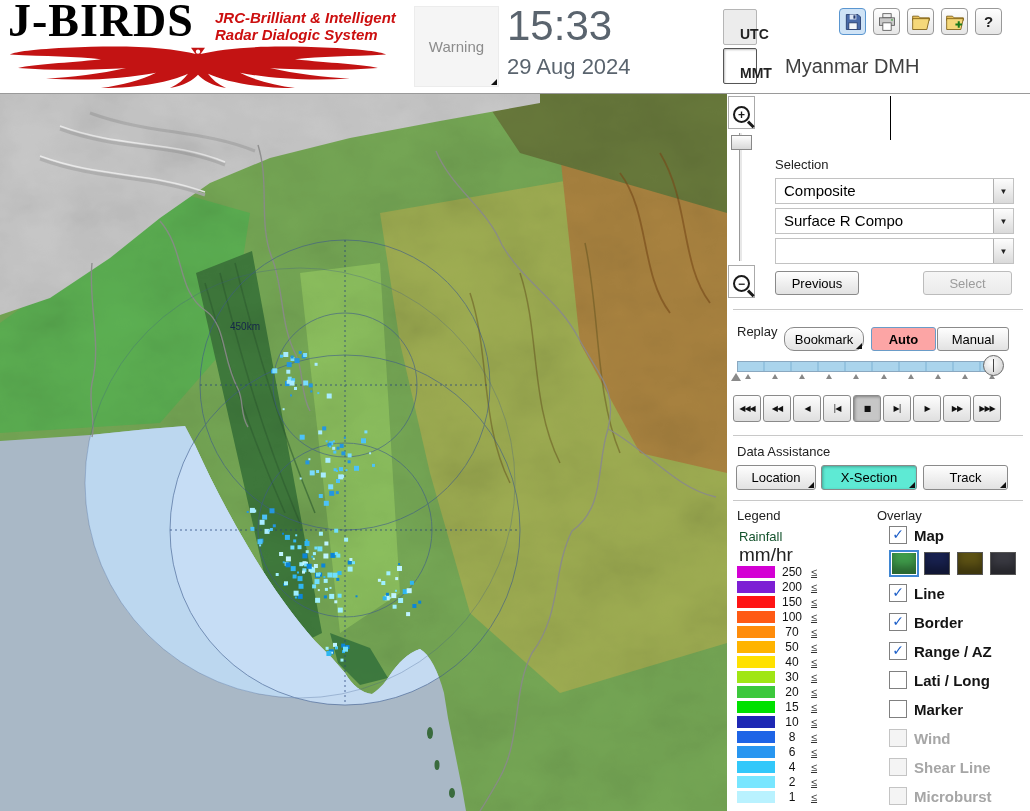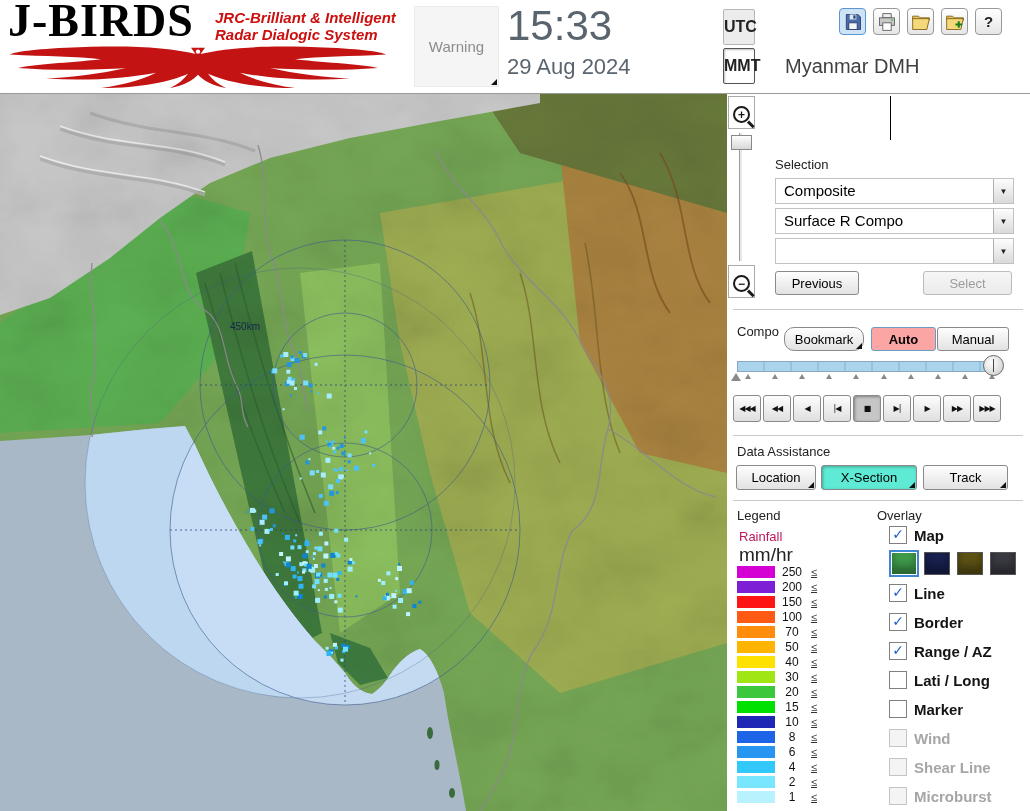--- a/index.html
+++ b/index.html
@@ -6,21 +6,21 @@
   #app{position:relative;width:1030px;height:811px;background:#fff;font-family:"Liberation Sans",sans-serif;overflow:hidden;}
 
   
   header{position:absolute;left:0;top:0;width:1030px;height:93px;background:#fff;border-bottom:1px solid #9a9a9a;z-index:10;}
   .logo-title{position:absolute;left:8px;top:-6px;font-family:"Liberation Serif",serif;font-weight:bold;font-size:46px;color:#000;letter-spacing:1px;}
   .logo-sub{position:absolute;left:215px;top:9px;color:#cc0f0f;font-weight:bold;font-style:italic;font-size:15px;line-height:17px;white-space:nowrap;}
   .eagle{position:absolute;left:6px;top:45px;width:384px;height:44px;}
   .warning{position:absolute;left:414px;top:6px;width:83px;height:79px;background:#f5f5f5;border:1px solid #ececec;display:flex;align-items:center;justify-content:center;color:#8c8c8c;font-size:15px;cursor:default;}
   .clock-time{position:absolute;left:507px;top:2px;font-size:42px;color:#5a646e;}
   .clock-date{position:absolute;left:507px;top:54px;font-size:22px;color:#5a646e;}
-  .tzbtn{position:absolute;left:723px;width:32px;height:36px;font-size:16px;font-weight:bold;color:#222;font-family:inherit;padding:0;}
+  .tzbtn{position:absolute;left:723px;width:32px;height:36px;font-size:14px;font-weight:bold;color:#222;font-family:inherit;padding:16px;}
   .tz-utc{top:9px;background:#ececec;border:1px solid #b5b5b5;border-radius:2px;}
   .tz-mmt{top:48px;background:#fff;border:1px solid #555;box-shadow:inset 1px 1px 2px rgba(0,0,0,.25);border-radius:2px;}
   .hicons{position:absolute;left:839px;top:8px;display:flex;gap:7px;}
   .hbtn{width:27px;height:27px;border:1px solid #999;border-radius:4px;background:linear-gradient(#fff,#e6e6e6);display:flex;align-items:center;justify-content:center;padding:0;font-family:inherit;}
   .hbtn svg{width:20px;height:20px;}
   .hbtn.sel{background:#cfe3f6;border-color:#5a96d0;}
   .hbtn.help{font-size:15px;font-weight:bold;color:#222;}
   .org{position:absolute;left:785px;top:55px;font-size:20px;color:#404040;}
 
   
@@ -72,21 +72,21 @@
   .sthumb{position:absolute;left:256px;top:262px;width:19px;height:19px;border-radius:50%;background:radial-gradient(circle at 40% 35%,#fff,#c8c8c8);border:1px solid #666;}
   .sthumb::after{content:"";position:absolute;left:9px;top:3px;width:1px;height:13px;background:#444;}
 
   #playback{position:absolute;left:6px;top:302px;display:flex;gap:2px;}
   .pbtn{width:28px;height:27px;border:1px solid #8a8a8a;border-radius:3px;background:linear-gradient(#fdfdfd,#dfdfdf);font-family:"DejaVu Sans",sans-serif;font-size:8px;color:#111;display:flex;align-items:center;justify-content:center;letter-spacing:-1px;padding:0;}
   .pbtn.pressed{background:#c6c6c6;box-shadow:inset 1px 1px 3px rgba(0,0,0,.35);}
 
   .dab{top:372px;height:25px;}
   .da0{left:9px;width:80px;} .da1{left:94px;width:96px;} .da2{left:196px;width:85px;}
 
-  .lg-title{position:absolute;left:12px;top:436px;font-size:13px;color:#be185d;}
+  .lg-title{position:absolute;left:12px;top:436px;font-size:13px;color:#14532d;}
   .lg-unit{position:absolute;left:12px;top:451px;font-size:19px;color:#222;}
   #legend-rows{position:absolute;left:10px;top:471px;}
   .lrow{display:flex;align-items:center;height:15px;}
   .lsw{width:38px;height:12px;display:inline-block;}
   .lval{width:30px;text-align:center;font-size:12px;color:#111;margin-left:2px;}
   .lsym{font-size:11px;color:#333;margin-left:4px;text-decoration:underline;}
 
   #overlay-list{position:absolute;left:162px;top:430px;width:141px;}
   .orow{display:flex;align-items:center;height:24px;margin-bottom:5px;cursor:default;}
   .cb{flex:0 0 auto;width:16px;height:16px;border:1px solid #808080;background:#fff;margin-right:7px;font-size:14px;font-weight:bold;color:#1d5fc8;line-height:15px;text-align:center;font-family:"DejaVu Sans",sans-serif;}
@@ -450,21 +450,21 @@
     <div class="combo dd3">
       <span class="val"></span>
       <button class="drop">▼</button>
     </div>
 
     <button class="btn b-prev">Previous</button>
     <button class="btn dis b-sel">Select</button>
 
     <div class="groove g1"></div>
 
-    <div class="plabel lbl-replay">Compo</div>
+    <div class="plabel lbl-replay">Replay</div>
     <button class="btn b-bookmark menu-corner">Bookmark</button>
     <button class="btn blue b-auto">Auto</button>
     <button class="btn b-manual">Manual</button>
 
     <div class="strack"></div>
     <div class="bigtick"></div>
     <div id="ticks">
         <span class="tick"></span>
         <span class="tick"></span>
         <span class="tick"></span>

